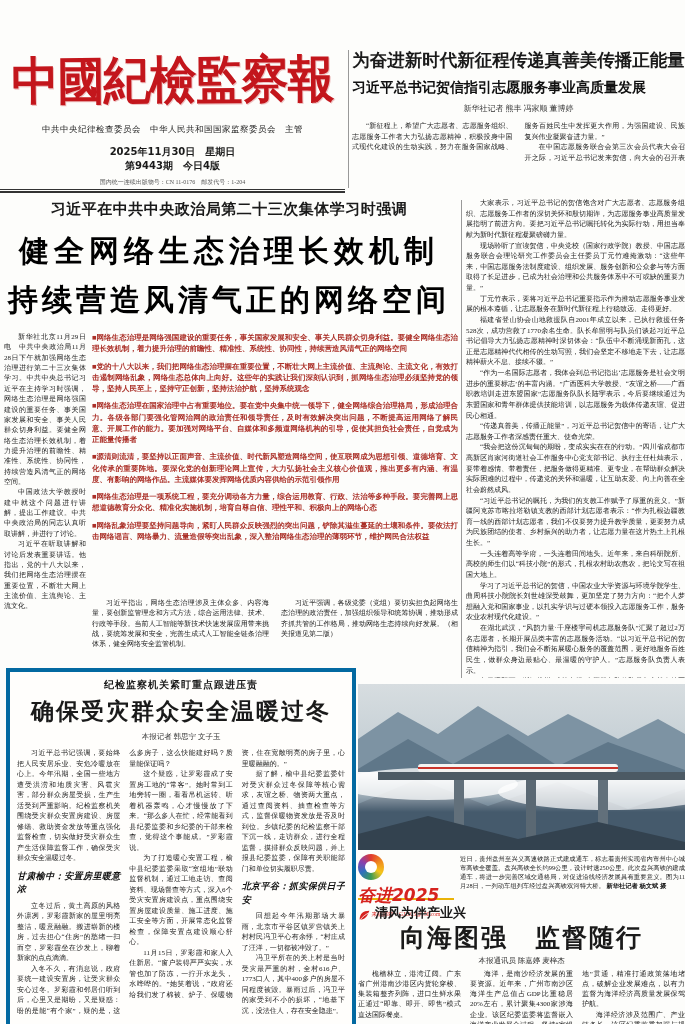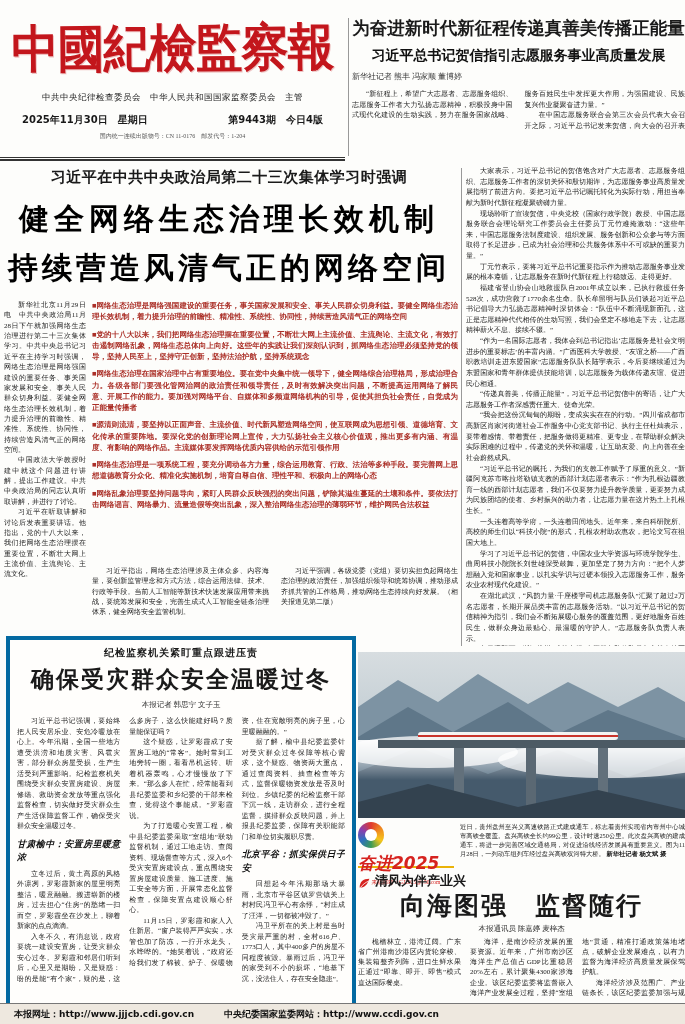--- a/index.html
+++ b/index.html
@@ -2,43 +2,43 @@
 <html><head>
 <meta charset="utf-8">
 <style>
   * { margin:0; padding:0; box-sizing:border-box; }
   html,body { width:685px; }
   body {
     position:relative; width:685px; height:1024px; background:#fdfdfb;
     font-family:"Liberation Serif","DejaVu Serif",serif; color:#1a1a1a;
     overflow:hidden;
   }
-  .abs { position:absolute; }
+  .abs { position:absolute;margin-top:32px; }
   .just { text-align:justify; text-justify:inter-ideograph; }
   p.bp { text-indent:2em; }
 
   
   .masthead { left:0; top:10px; width:345px; height:150px; text-align:center; }
   .paper-title {
     font-family:"DejaVu Serif",serif; font-weight:bold; color:#c3161c;
     font-size:47px; letter-spacing:-1px; line-height:1.6;
     transform:scaleY(1.08) rotate(-0.5deg); text-shadow:1px 1px 0 rgba(195,22,28,.25);
   }
   .supervisor { font-size:8.5px; color:#222; letter-spacing:.5px; margin-top:7px; }
   .dateline { display:flex; justify-content:space-between; padding:0 22px;
-    font-family:"DejaVu Sans",sans-serif; font-size:10px; font-weight:bold; margin-top:9px; }
+    font-family:"DejaVu Sans",sans-serif; font-size:10px; font-weight:bold; margin-top:9px;flex-direction:column; }
   .pubno { font-size:6px; color:#555; margin-top:5px; }
   .mast-rule { left:0; top:157px; width:345px; border-top:1px solid #333; border-bottom:2px solid #333; height:4px; }
   .vrule { width:1px; background:#999; }
 
   
   .tr-art { left:352px; top:16px; width:333px; }
   .tr-h1 { font-family:"DejaVu Sans",sans-serif; font-weight:bold; font-size:17.5px; letter-spacing:0px; text-align:center; }
-  .tr-h2 { font-family:"DejaVu Sans",sans-serif; font-weight:bold; font-size:14px; text-align:center; margin-top:7px; color:#111; }
-  .byline { font-size:8px; color:#333; margin-top:6px; }
+  .tr-h2 { font-family:"DejaVu Sans",sans-serif; font-weight:bold; font-size:14px; text-align:left; margin-top:7px; color:#111; }
+  .byline { font-size:8px; text-align:center; color:#333; margin-top:6px; }
   .tr-body { margin-top:7px; height:52px; overflow:hidden; column-count:2; column-gap:12px; font-size:7px; line-height:1.5; }
   .tr-body p, .rcol p, .mcol1 p, .mtail p, .ind-cols p { text-indent:2em; }
 
   
   .rcol { left:466px; top:166px; width:219px; height:480px; overflow:hidden;
     font-size:7px; line-height:1.52; }
 
   
   .main-head { left:0; top:168px; width:458px; text-align:center; }
   .kicker { font-family:"DejaVu Sans",sans-serif; font-weight:bold; font-size:15px; letter-spacing:.5px; }
@@ -151,21 +151,21 @@
   <div class="rb-title">确保受灾群众安全温暖过冬</div>
   <div class="rb-byline">本报记者 韩思宁 文子玉</div>
   <div class="rb-body just">
       <p class="bp">习近平总书记强调，要始终把人民安居乐业、安危冷暖放在心上。今年汛期，全国一些地方遭受洪涝和地质灾害、风雹灾害，部分群众房屋受损，生产生活受到严重影响。纪检监察机关围绕受灾群众安置房建设、房屋修缮、救助资金发放等重点强化监督检查，切实做好受灾群众生产生活保障监督工作，确保受灾群众安全温暖过冬。</p>
       <h4>甘肃榆中：安置房里暖意浓</h4>
       <p class="bp">立冬过后，黄土高原的风格外凛冽，罗彩霞新家的屋里明亮整洁，暖意融融。搬进崭新的楼房，过去担心“住房”的愁绪一扫而空，罗彩霞坐在沙发上，聊着新家的点点滴滴。</p>
       <p class="bp">入冬不久，有消息说，政府要统一建设安置房，让受灾群众安心过冬。罗彩霞和邻居们听到后，心里又是期盼，又是疑惑：盼的是能“有个家”，疑的是，这么多房子，这么快能建好吗？质量能保证吗？</p>
       <p class="bp">这个疑惑，让罗彩霞成了安置房工地的“常客”。她时常到工地旁转一圈，看看吊机运转、听着机器轰鸣，心才慢慢放了下来。“那么多人在忙，经常能看到县纪委监委和乡纪委的干部来检查，觉得这个事能成。”罗彩霞说。</p>
       <p class="bp">为了打造暖心安置工程，榆中县纪委监委采取“室组地”联动监督机制，通过工地走访、查阅资料、现场督查等方式，深入6个受灾安置房建设点，重点围绕安置房屋建设质量、施工进度、施工安全等方面，开展常态化监督检查，保障安置点建设顺心舒心。</p>
       <p class="bp">11月15日，罗彩霞和家人入住新居。“窗户装得严严实实，水管也加了防冻，一拧开水龙头，水哗哗的。”她笑着说，“政府还给我们发了棉被、炉子、保暖物资，住在宽敞明亮的房子里，心里暖融融的。”</p>
-      <p class="bp">据了解，榆中县纪委监委针对受灾群众过冬保障等核心需求，这个疑惑、物资两大重点，通过查阅资料、抽查检查等方式，监督保暖物资发放是否及时到位。乡镇纪委的纪检监察干部下沉一线，走访群众，进行全程监督，摸排群众反映问题，并上报县纪委监委，保障有关职能部门和单位切实履职尽责。</p>
+      <p class="bp">据了解，榆中县纪委监委针对受灾群众过冬保障等核心需求，友谊之桥、物资两大重点，通过查阅资料、抽查检查等方式，监督保暖物资发放是否及时到位。乡镇纪委的纪检监察干部下沉一线，走访群众，进行全程监督，摸排群众反映问题，并上报县纪委监委，保障有关职能部门和单位切实履职尽责。</p>
       <h4>北京平谷：抓实保供日子安</h4>
       <p class="bp">回想起今年汛期那场大暴雨，北京市平谷区镇罗营镇关上村村民冯卫平心有余悸，“村庄成了汪洋，一切都被冲毁了。”</p>
       <p class="bp">冯卫平所在的关上村是当时受灾最严重的村，全村616户、1773口人，其中400多户的房屋不同程度被毁。暴雨过后，冯卫平的家受到不小的损坏，“地基下沉，没法住人，存在安全隐患”。</p>
     </div>
 </div>
 
 <div class="abs photo">
   <svg width="327" height="166" viewBox="0 0 327 166">
     <defs>
       <linearGradient id="sky" x1="0" y1="0" x2="0" y2="1">

